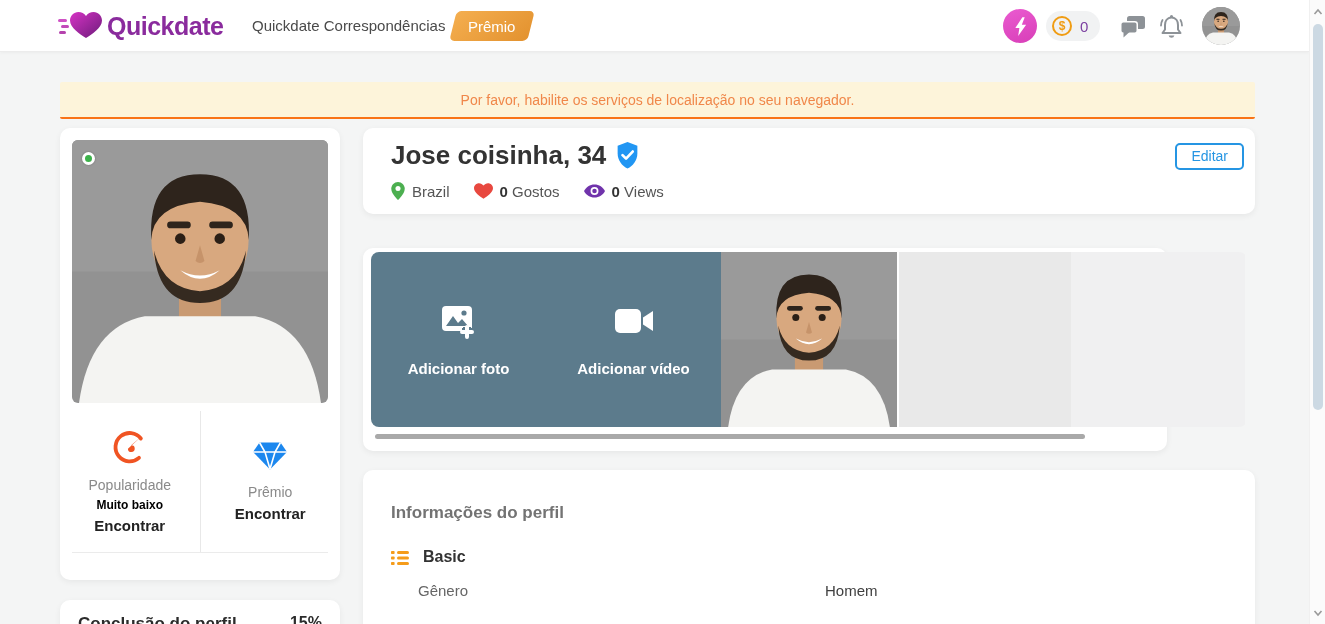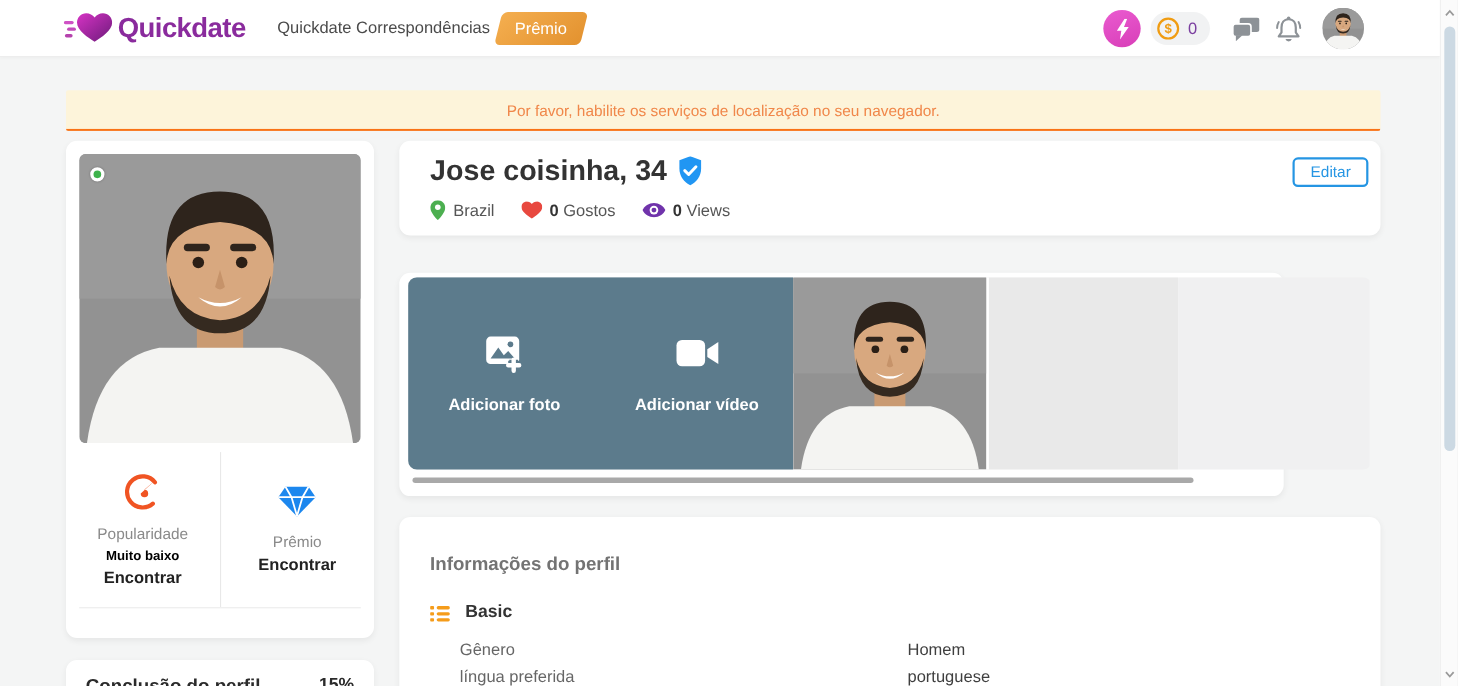--- a/index.html
+++ b/index.html
@@ -315,17 +315,13 @@
       <rect x="6" y="6.5" width="12" height="3" rx="1.5" fill="#f59c1a"></rect>
       <rect x="0" y="12" width="3.6" height="3" rx="0.8" fill="#f59c1a"></rect>
       <rect x="6" y="12" width="12" height="3" rx="1.5" fill="#f59c1a"></rect>
     </svg>
     <span class="basic-label">Basic</span>
   </div>
   <div class="info-row" style="top:112px;">
     <span class="lab">Gênero</span>
     <span class="val">Homem</span>
   </div>
-  <div class="info-row" style="top:137px;">
-    <span class="lab">língua preferida</span>
-    <span class="val">portuguese</span>
-  </div>
 </div>
 
 </body></html>

